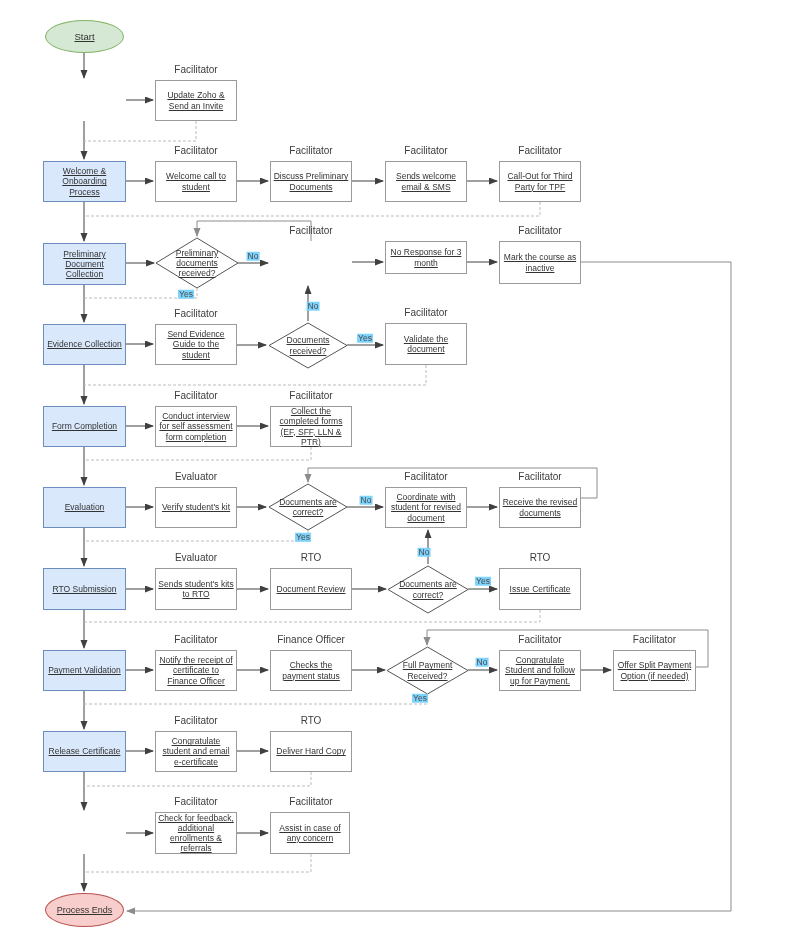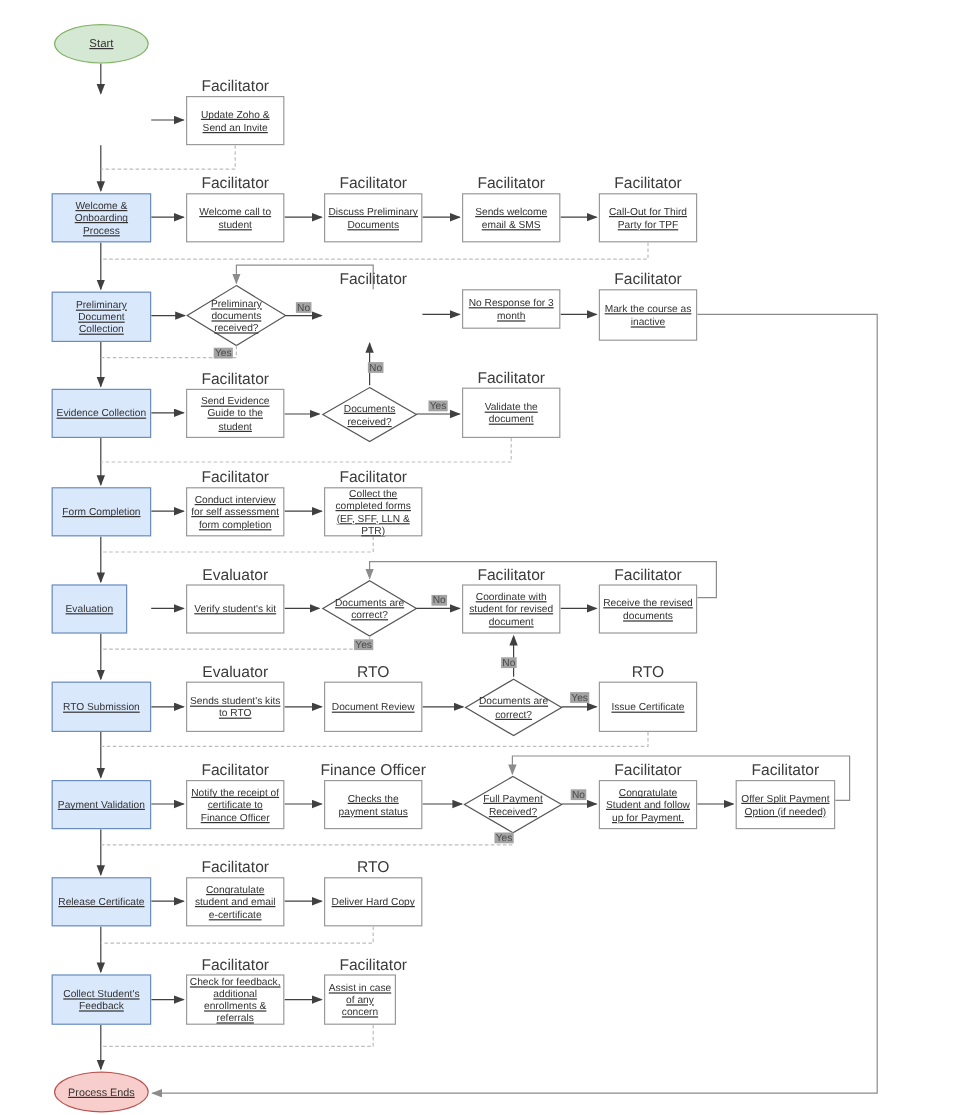--- a/index.html
+++ b/index.html
@@ -15,25 +15,25 @@
     padding:1px 2px;
     text-decoration:underline;
   }
   .n-stage{background:#dae8fc;border:1px solid #6c8ebf;}
   .n-task{background:#ffffff;border:1px solid #9a9a9a;}
   .n-decision{background:transparent;border:none;padding:0 6px;}
   .n-start{background:#d5e8d4;border:1px solid #82b366;border-radius:50%;font-size:9.5px;}
   .n-end{background:#f8cecc;border:1px solid #b85450;border-radius:50%;font-size:9px;}
   .role-label{
     position:absolute;z-index:1;transform:translateX(-50%);
-    font-size:13px;color:#3c3c3c;white-space:nowrap;line-height:1;
+    font-size:10px;color:#3c3c3c;white-space:nowrap;line-height:1;
   }
   .edge-label{
     position:absolute;z-index:2;transform:translate(-50%,-50%);
-    font-size:8.5px;color:#4a4a4a;background:#a3a3a3;
+    font-size:8.5px;color:#4a4a4a;background:#7dd3fc;
     padding:0 1px;line-height:1;white-space:nowrap;
   }
 </style>
 </head>
 <body>
 
 <div class="canvas" id="canvas">
     <svg class="wires" width="800" height="929">
       <defs>
         <marker id="arr-d" markerWidth="9" markerHeight="8" refX="8" refY="3.5" orient="auto" markerUnits="userSpaceOnUse">
@@ -129,21 +129,21 @@
     <div class="node n-task" style="left: 155px; top: 324px; width: 82px; height: 41px;">Send Evidence Guide to the student</div>
     <span class="role-label" style="left: 196px; top: 309px;">Facilitator</span>
     <div class="node n-decision" style="left: 269px; top: 323px; width: 78px; height: 45px;">Documents received?</div>
     <div class="node n-task" style="left: 385px; top: 323px; width: 82px; height: 42px;">Validate the document</div>
     <span class="role-label" style="left: 426px; top: 308px;">Facilitator</span>
     <div class="node n-stage" style="left: 43px; top: 406px; width: 83px; height: 41px;">Form Completion</div>
     <div class="node n-task" style="left: 155px; top: 406px; width: 82px; height: 41px;">Conduct interview for self assessment form completion</div>
     <span class="role-label" style="left: 196px; top: 391px;">Facilitator</span>
     <div class="node n-task" style="left: 270px; top: 406px; width: 82px; height: 41px;">Collect the completed forms (EF, SFF, LLN &amp; PTR)</div>
     <span class="role-label" style="left: 311px; top: 391px;">Facilitator</span>
-    <div class="node n-stage" style="left: 43px; top: 487px; width: 63px; height: 41px;">Evaluation</div>
+    <div class="node n-stage" style="left: 43px; top: 487px; width: 83px; height: 41px;">Evaluation</div>
     <div class="node n-task" style="left: 155px; top: 487px; width: 82px; height: 41px;">Verify student's kit</div>
     <span class="role-label" style="left: 196px; top: 472px;">Evaluator</span>
     <div class="node n-decision" style="left: 269px; top: 484px; width: 78px; height: 46px;">Documents are correct?</div>
     <div class="node n-task" style="left: 385px; top: 487px; width: 82px; height: 41px;">Coordinate with student for revised document</div>
     <span class="role-label" style="left: 426px; top: 472px;">Facilitator</span>
     <div class="node n-task" style="left: 499px; top: 487px; width: 82px; height: 41px;">Receive the revised documents</div>
     <span class="role-label" style="left: 540px; top: 472px;">Facilitator</span>
     <div class="node n-stage" style="left: 43px; top: 568px; width: 83px; height: 42px;">RTO Submission</div>
     <div class="node n-task" style="left: 155px; top: 568px; width: 82px; height: 42px;">Sends student's kits to RTO</div>
     <span class="role-label" style="left: 196px; top: 553px;">Evaluator</span>
@@ -160,24 +160,23 @@
     <div class="node n-decision" style="left: 387px; top: 647px; width: 81px; height: 47px;">Full Payment Received?</div>
     <div class="node n-task" style="left: 499px; top: 650px; width: 82px; height: 41px;">Congratulate Student and follow up for Payment.</div>
     <span class="role-label" style="left: 540px; top: 635px;">Facilitator</span>
     <div class="node n-task" style="left: 613px; top: 650px; width: 83px; height: 41px;">Offer Split Payment Option (if needed)</div>
     <span class="role-label" style="left: 654.5px; top: 635px;">Facilitator</span>
     <div class="node n-task" style="left: 155px; top: 731px; width: 82px; height: 41px;">Congratulate student and email e-certificate</div>
     <div class="node n-stage" style="left: 43px; top: 731px; width: 83px; height: 41px;">Release Certificate</div>
     <span class="role-label" style="left: 196px; top: 716px;">Facilitator</span>
     <div class="node n-task" style="left: 270px; top: 731px; width: 82px; height: 41px;">Deliver Hard Copy</div>
     <span class="role-label" style="left: 311px; top: 716px;">RTO</span>
-    <div class="node n-stage" style="left: 43px; top: 812px; width: 83px; height: 42px;">Collect Student's Feedback</div>
     <div class="node n-task" style="left: 155px; top: 812px; width: 82px; height: 42px;">Check for feedback, additional enrollments &amp; referrals</div>
     <span class="role-label" style="left: 196px; top: 797px;">Facilitator</span>
-    <div class="node n-task" style="left: 270px; top: 812px; width: 60px; height: 42px;">Assist in case of any concern</div>
+    <div class="node n-task" style="left: 270px; top: 812px; width: 80px; height: 42px;">Assist in case of any concern</div>
     <span class="role-label" style="left: 311px; top: 797px;">Facilitator</span>
     <div class="node n-end" style="left: 45px; top: 893px; width: 79px; height: 34px;">Process Ends</div>
     <span class="edge-label" style="left: 253px; top: 256px;">No</span>
     <span class="edge-label" style="left: 365px; top: 338px;">Yes</span>
     <span class="edge-label" style="left: 313px; top: 306px;">No</span>
     <span class="edge-label" style="left: 366px; top: 500px;">No</span>
     <span class="edge-label" style="left: 424px; top: 552px;">No</span>
     <span class="edge-label" style="left: 483px; top: 581px;">Yes</span>
     <span class="edge-label" style="left: 482px; top: 662px;">No</span>
     <span class="edge-label" style="left: 186px; top: 294px;">Yes</span>

